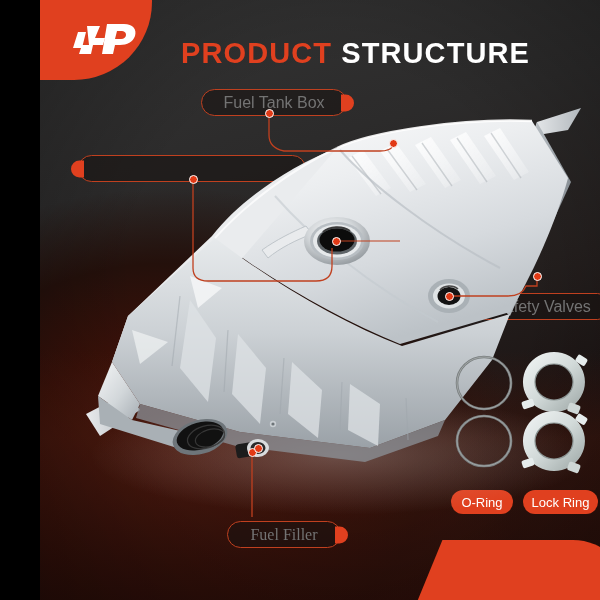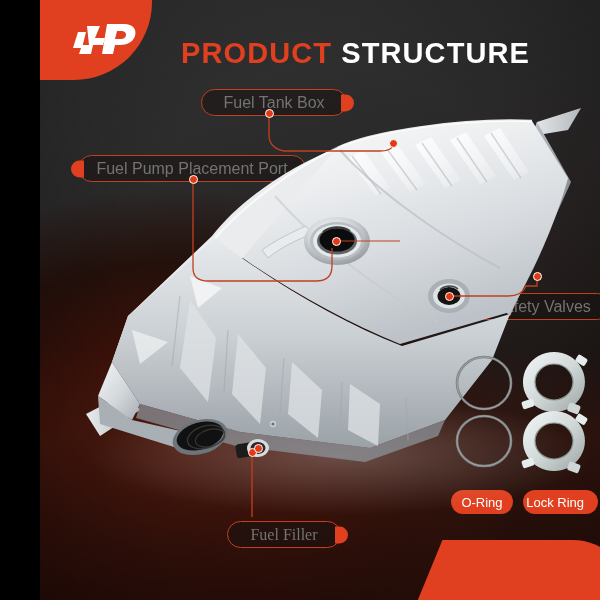--- a/index.html
+++ b/index.html
@@ -408,21 +408,20 @@
     </svg>
   </div>
 
   <div class="pill" style="left:161px; top:89px; width:146px;">
     <span>Fuel Tank Box</span>
     <span class="cap right"></span>
   </div>
   <div class="dot" style="left:225px; top:109px;"></div>
 
   <div class="pill" style="left:38px; top:155px; width:228px;">
-    <span>Fuel Pump Placement Port</span>
     <span class="cap left"></span>
   </div>
   <div class="dot" style="left:149px; top:175px;"></div>
 
   <div class="pill" style="left:434px; top:293px; width:137px;">
     <span>Safety Valves</span>
     <span class="cap right"></span>
   </div>
   <div class="dot" style="left:493px; top:272px;"></div>
 
@@ -433,17 +432,17 @@
   <div class="dot" style="left:208px; top:448px;"></div>
 
   <div class="dot" style="left:349px; top:139px;"></div>
   <div class="dot" style="left:292px; top:237px;"></div>
   <div class="dot" style="left:405px; top:292px;"></div>
   <div class="dot" style="left:214px; top:444px;"></div>
 
   <div class="pill-solid" style="left:411px; top:490px; width:62px;">
     <span>O-Ring</span>
   </div>
-  <div class="pill-solid" style="left:483px; top:490px; width:75px;justify-content:flex-end;">
+  <div class="pill-solid" style="left:483px; top:490px; width:75px;">
     <span>Lock Ring</span>
   </div>
 
 </div>
 
 </body></html>

